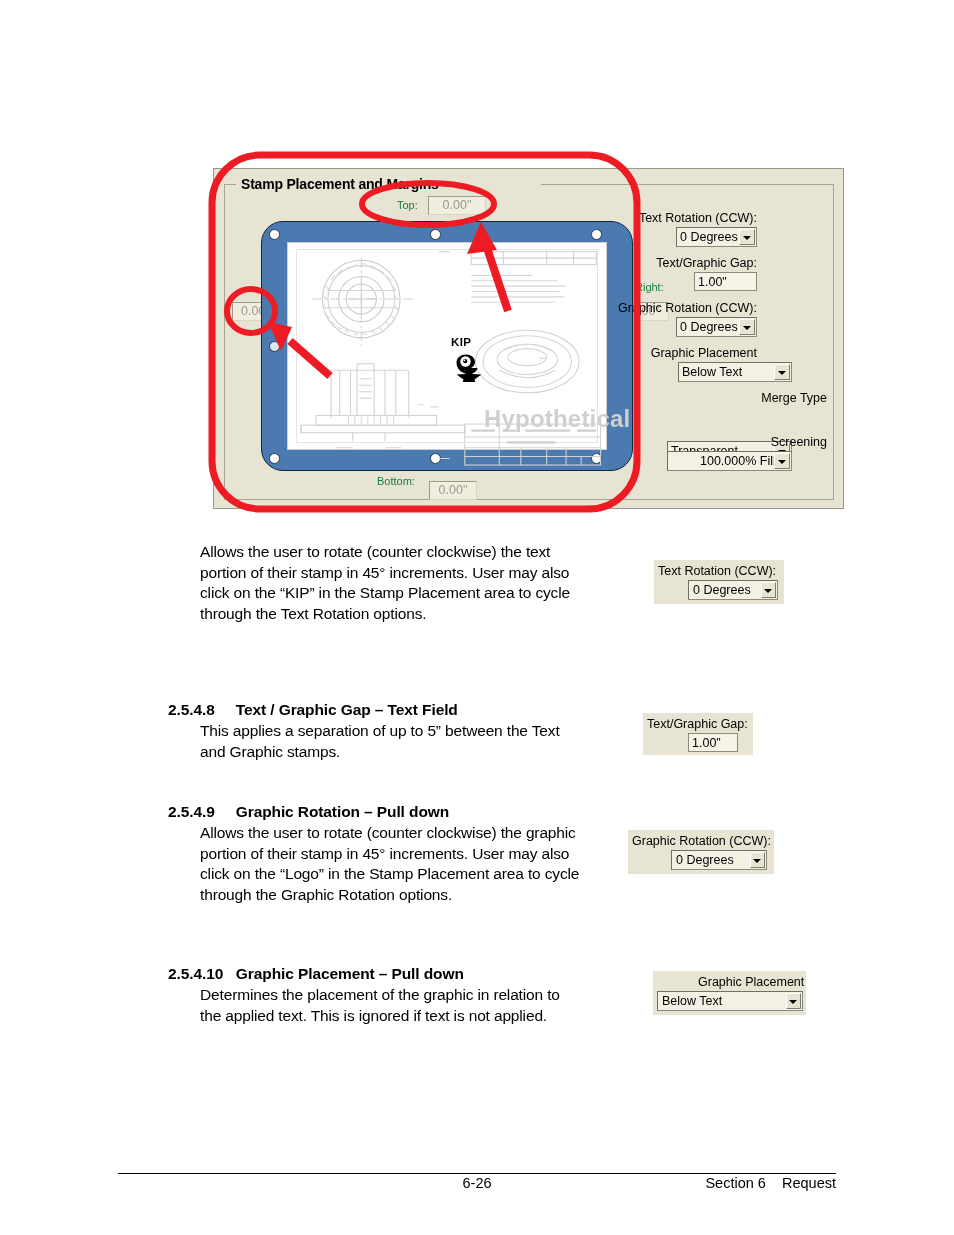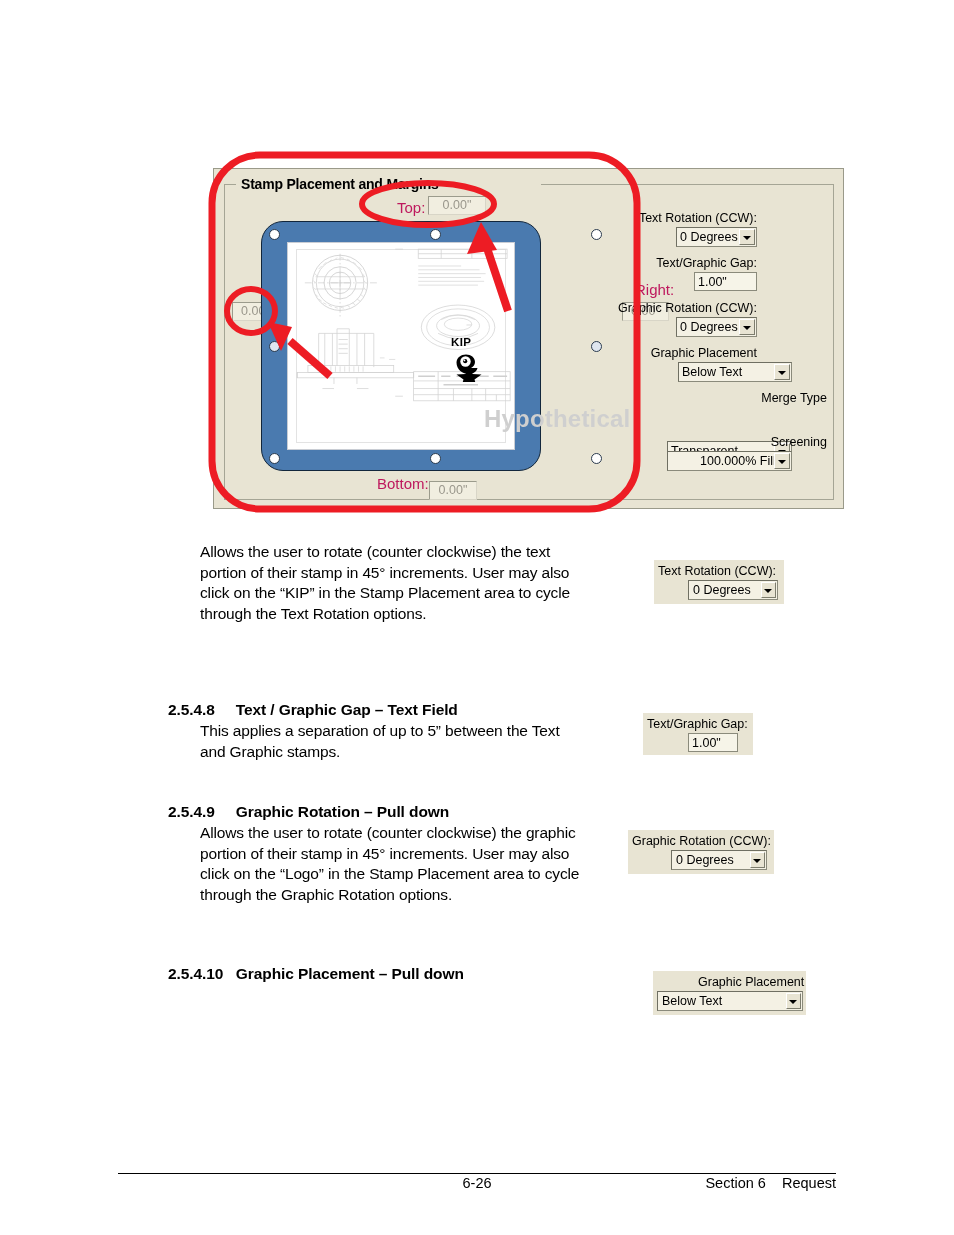--- a/index.html
+++ b/index.html
@@ -110,23 +110,23 @@
     font-weight: bold;
     letter-spacing: -0.2px;
     background: #E8E4D3;
     padding: 0 3px;
     white-space: nowrap;
   }
 
   
   .margin-label {
     position: absolute;
-    font-size: 15px;
+    font-size: 11px;
     font-family: "Liberation Sans", sans-serif;
-    color: #be185d;
+    color: #15803d;
     white-space: nowrap;
   }
   .margin-input {
     position: absolute;
     background: #F1EEE0;
     border: 1px solid #9b9b8c;
     border-right-color: #d8d5c7;
     border-bottom-color: #d8d5c7;
     color: #9a978c;
     font-size: 12.5px;
@@ -140,21 +140,21 @@
   #right-label{ left: 421px; top: 112px; }
   #right-input{ left: 408px; top: 133px; width: 47px; height: 19px; }
   #bottom-label { left: 163px; top: 306px; }
   #bottom-input { left: 215px; top: 312px; width: 48px; height: 19px; }
 
   
   #preview-frame {
     position: absolute;
     left: 47px;
     top: 52px;
-    width: 280px;
+    width: 372px;
     height: 250px;
     background: #4A7AAF;
     border: 1.5px solid #12263b;
     border-radius: 22px;
     box-sizing: border-box;
   }
   #preview-paper {
     position: absolute;
     left: 26px;
     top: 21px;
@@ -514,20 +514,21 @@
   <div class="sec-body narrow">Allows the user to rotate (counter clockwise) the graphic portion of their stamp in 45° increments.  User may also click on the “Logo” in the Stamp Placement area to cycle through the Graphic Rotation options.</div>
 </div>
 
 <div class="mini" style="left:628px; top:830px; width:146px; height:44px;">
   <div class="mini-label" style="left:3px; top:3px;">Graphic Rotation (CCW):</div>
   <div class="mini-combo" style="left:42px; top:19px; width:96px;"><span>0 Degrees</span><span class="arrow-btn"></span></div>
 </div>
 
 <div class="sec" style="top:965px;">
   <div class="sec-head"><span class="num">2.5.4.10</span>   <span>Graphic Placement – Pull down</span></div>
+  <div class="sec-body narrow">Determines the placement of the graphic in relation to the applied text. This is ignored if text is not applied.</div>
 </div>
 
 <div class="mini" style="left:653px; top:971px; width:153px; height:44px;">
   <div class="mini-label" style="left:44px; top:3px;">Graphic Placement</div>
   <div class="mini-combo" style="left:3px; top:19px; width:146px;"><span>Below Text</span><span class="arrow-btn"></span></div>
 </div>
 
 <div id="footer-rule"></div>
 <div id="footer-page">6-26</div>
 <div id="footer-right">Section 6    Request</div>

